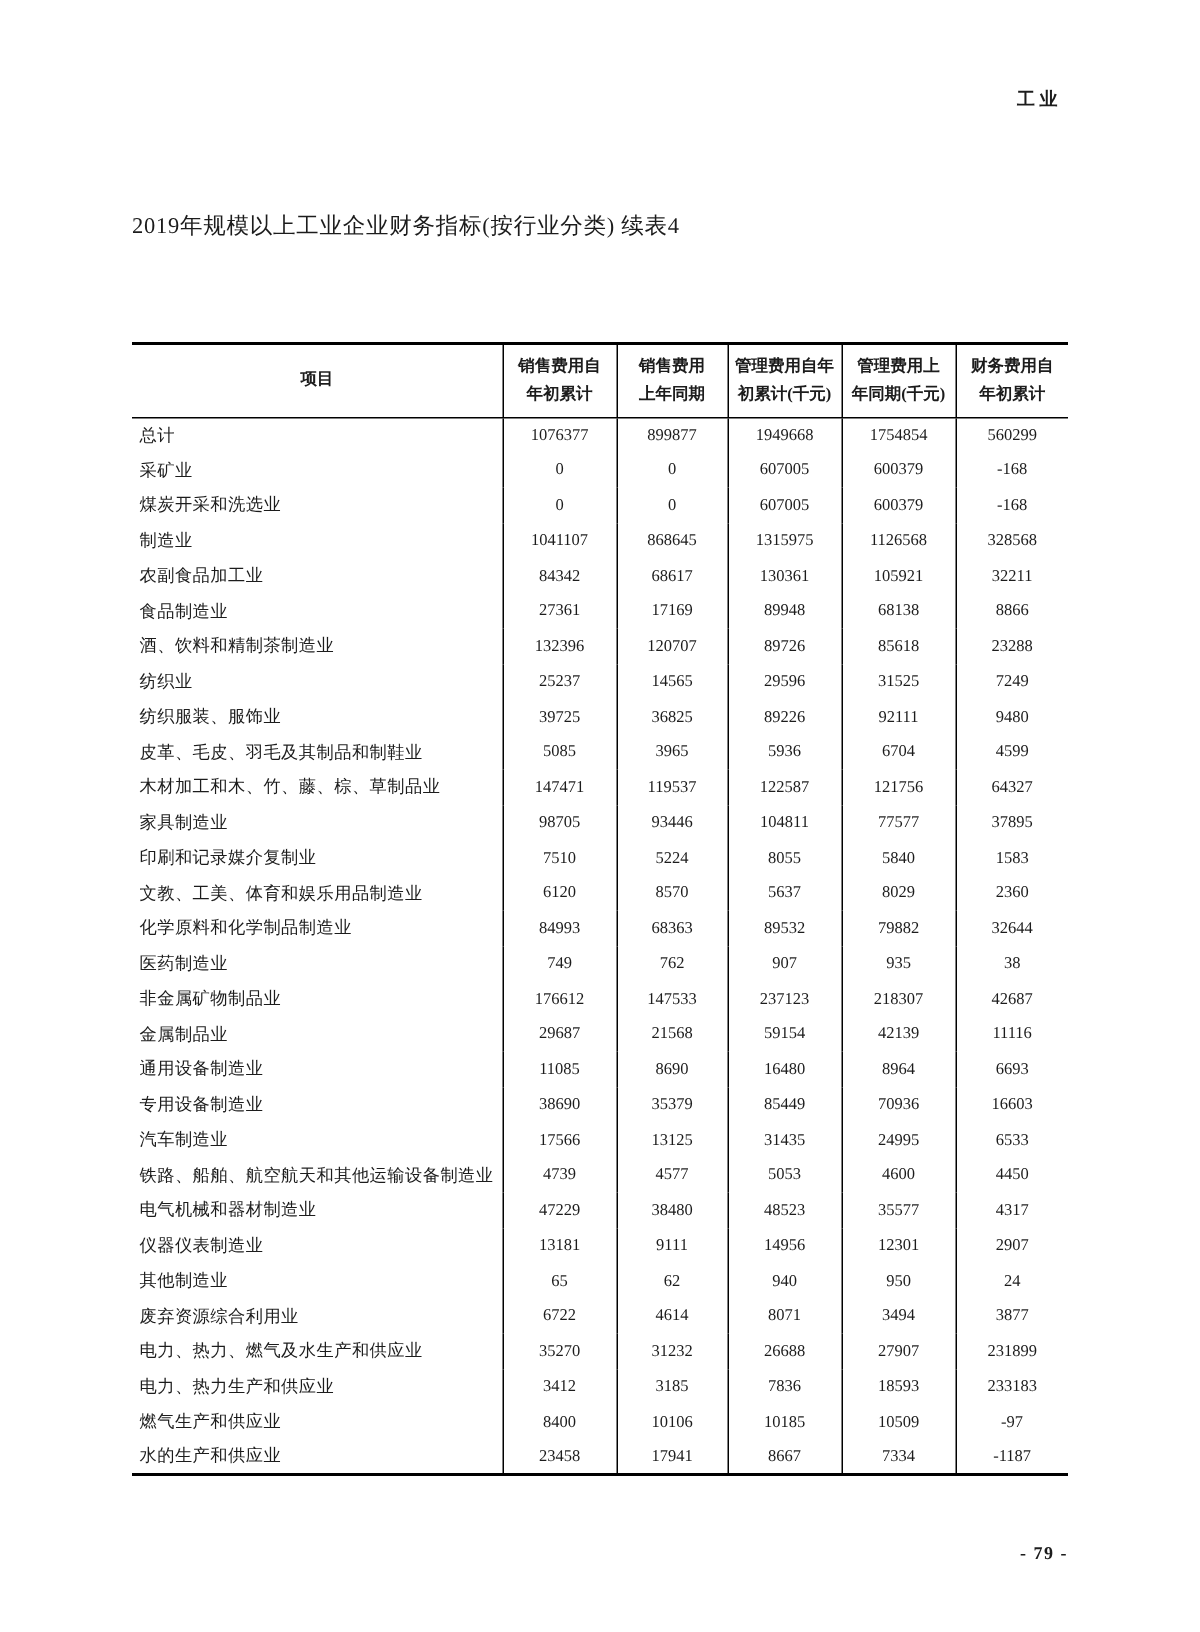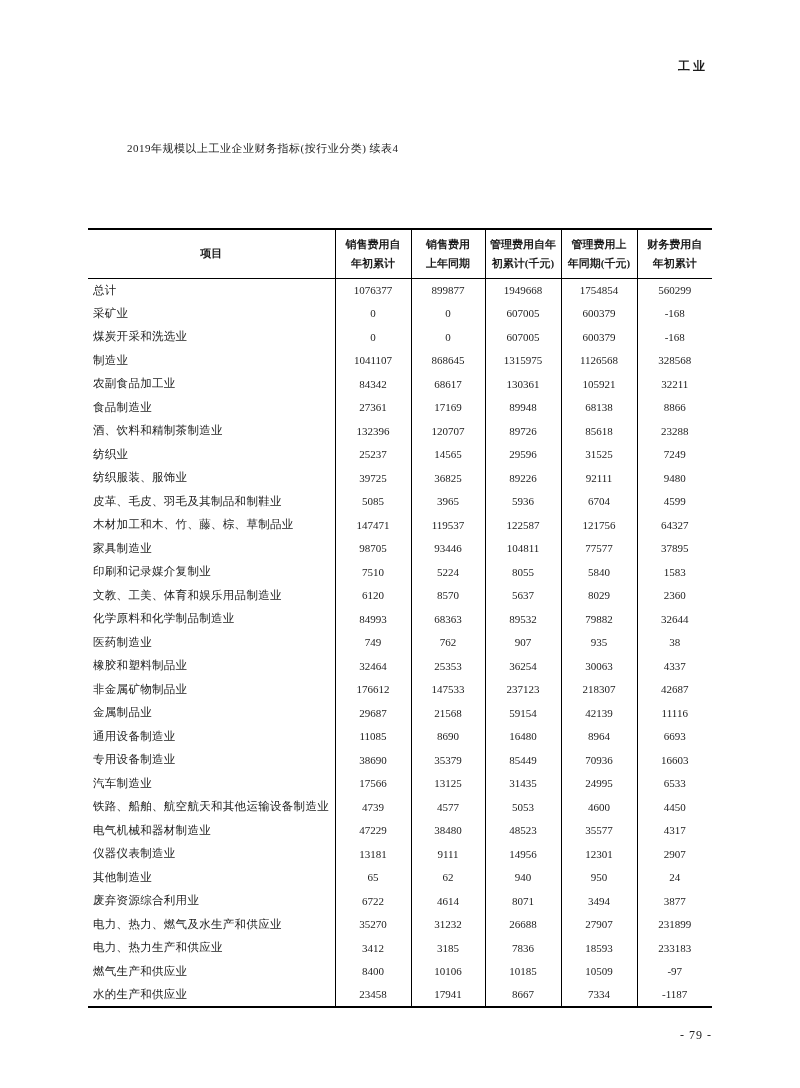--- a/index.html
+++ b/index.html
@@ -16,23 +16,22 @@
     top: 58px;
     right: 92px;
     font-size: 12px;
     letter-spacing: 3px;
     font-weight: bold;
   }
   .doc-title {
     position: absolute;
     top: 141px;
     left: 88px;
-    font-size: 11px;
+    font-size: 15px;
     letter-spacing: 0.5px;
-    margin-left: 39px;
   }
   table.stats {
     position: absolute;
     top: 196px;
     left: 88px;
     width: 624px;
     border-collapse: collapse;
     table-layout: fixed;
     border-top: 2px solid #000;
     border-bottom: 2px solid #000;
@@ -70,20 +69,21 @@
   table.stats tbody td.num {
     text-align: center;
     font-family: "Liberation Serif", "DejaVu Serif", serif;
   }
   .page-number {
     position: absolute;
     top: 1028px;
     right: 88px;
     font-size: 12px;
     letter-spacing: 1px;
+    font-weight: bold;
   }
 </style>
 </head>
 <body>
 
 <div class="corner-label">工业</div>
 
 <div class="doc-title">2019年规模以上工业企业财务指标(按行业分类) 续表4</div>
 
 <table class="stats">
@@ -246,28 +246,20 @@
       </tr>
       <tr>
         <td class="item">医药制造业</td>
         <td class="num">749</td>
         <td class="num">762</td>
         <td class="num">907</td>
         <td class="num">935</td>
         <td class="num">38</td>
       </tr>
       <tr>
-        <td class="item">橡胶和塑料制品业</td>
-        <td class="num">32464</td>
-        <td class="num">25353</td>
-        <td class="num">36254</td>
-        <td class="num">30063</td>
-        <td class="num">4337</td>
-      </tr>
-      <tr>
         <td class="item">非金属矿物制品业</td>
         <td class="num">176612</td>
         <td class="num">147533</td>
         <td class="num">237123</td>
         <td class="num">218307</td>
         <td class="num">42687</td>
       </tr>
       <tr>
         <td class="item">金属制品业</td>
         <td class="num">29687</td>

